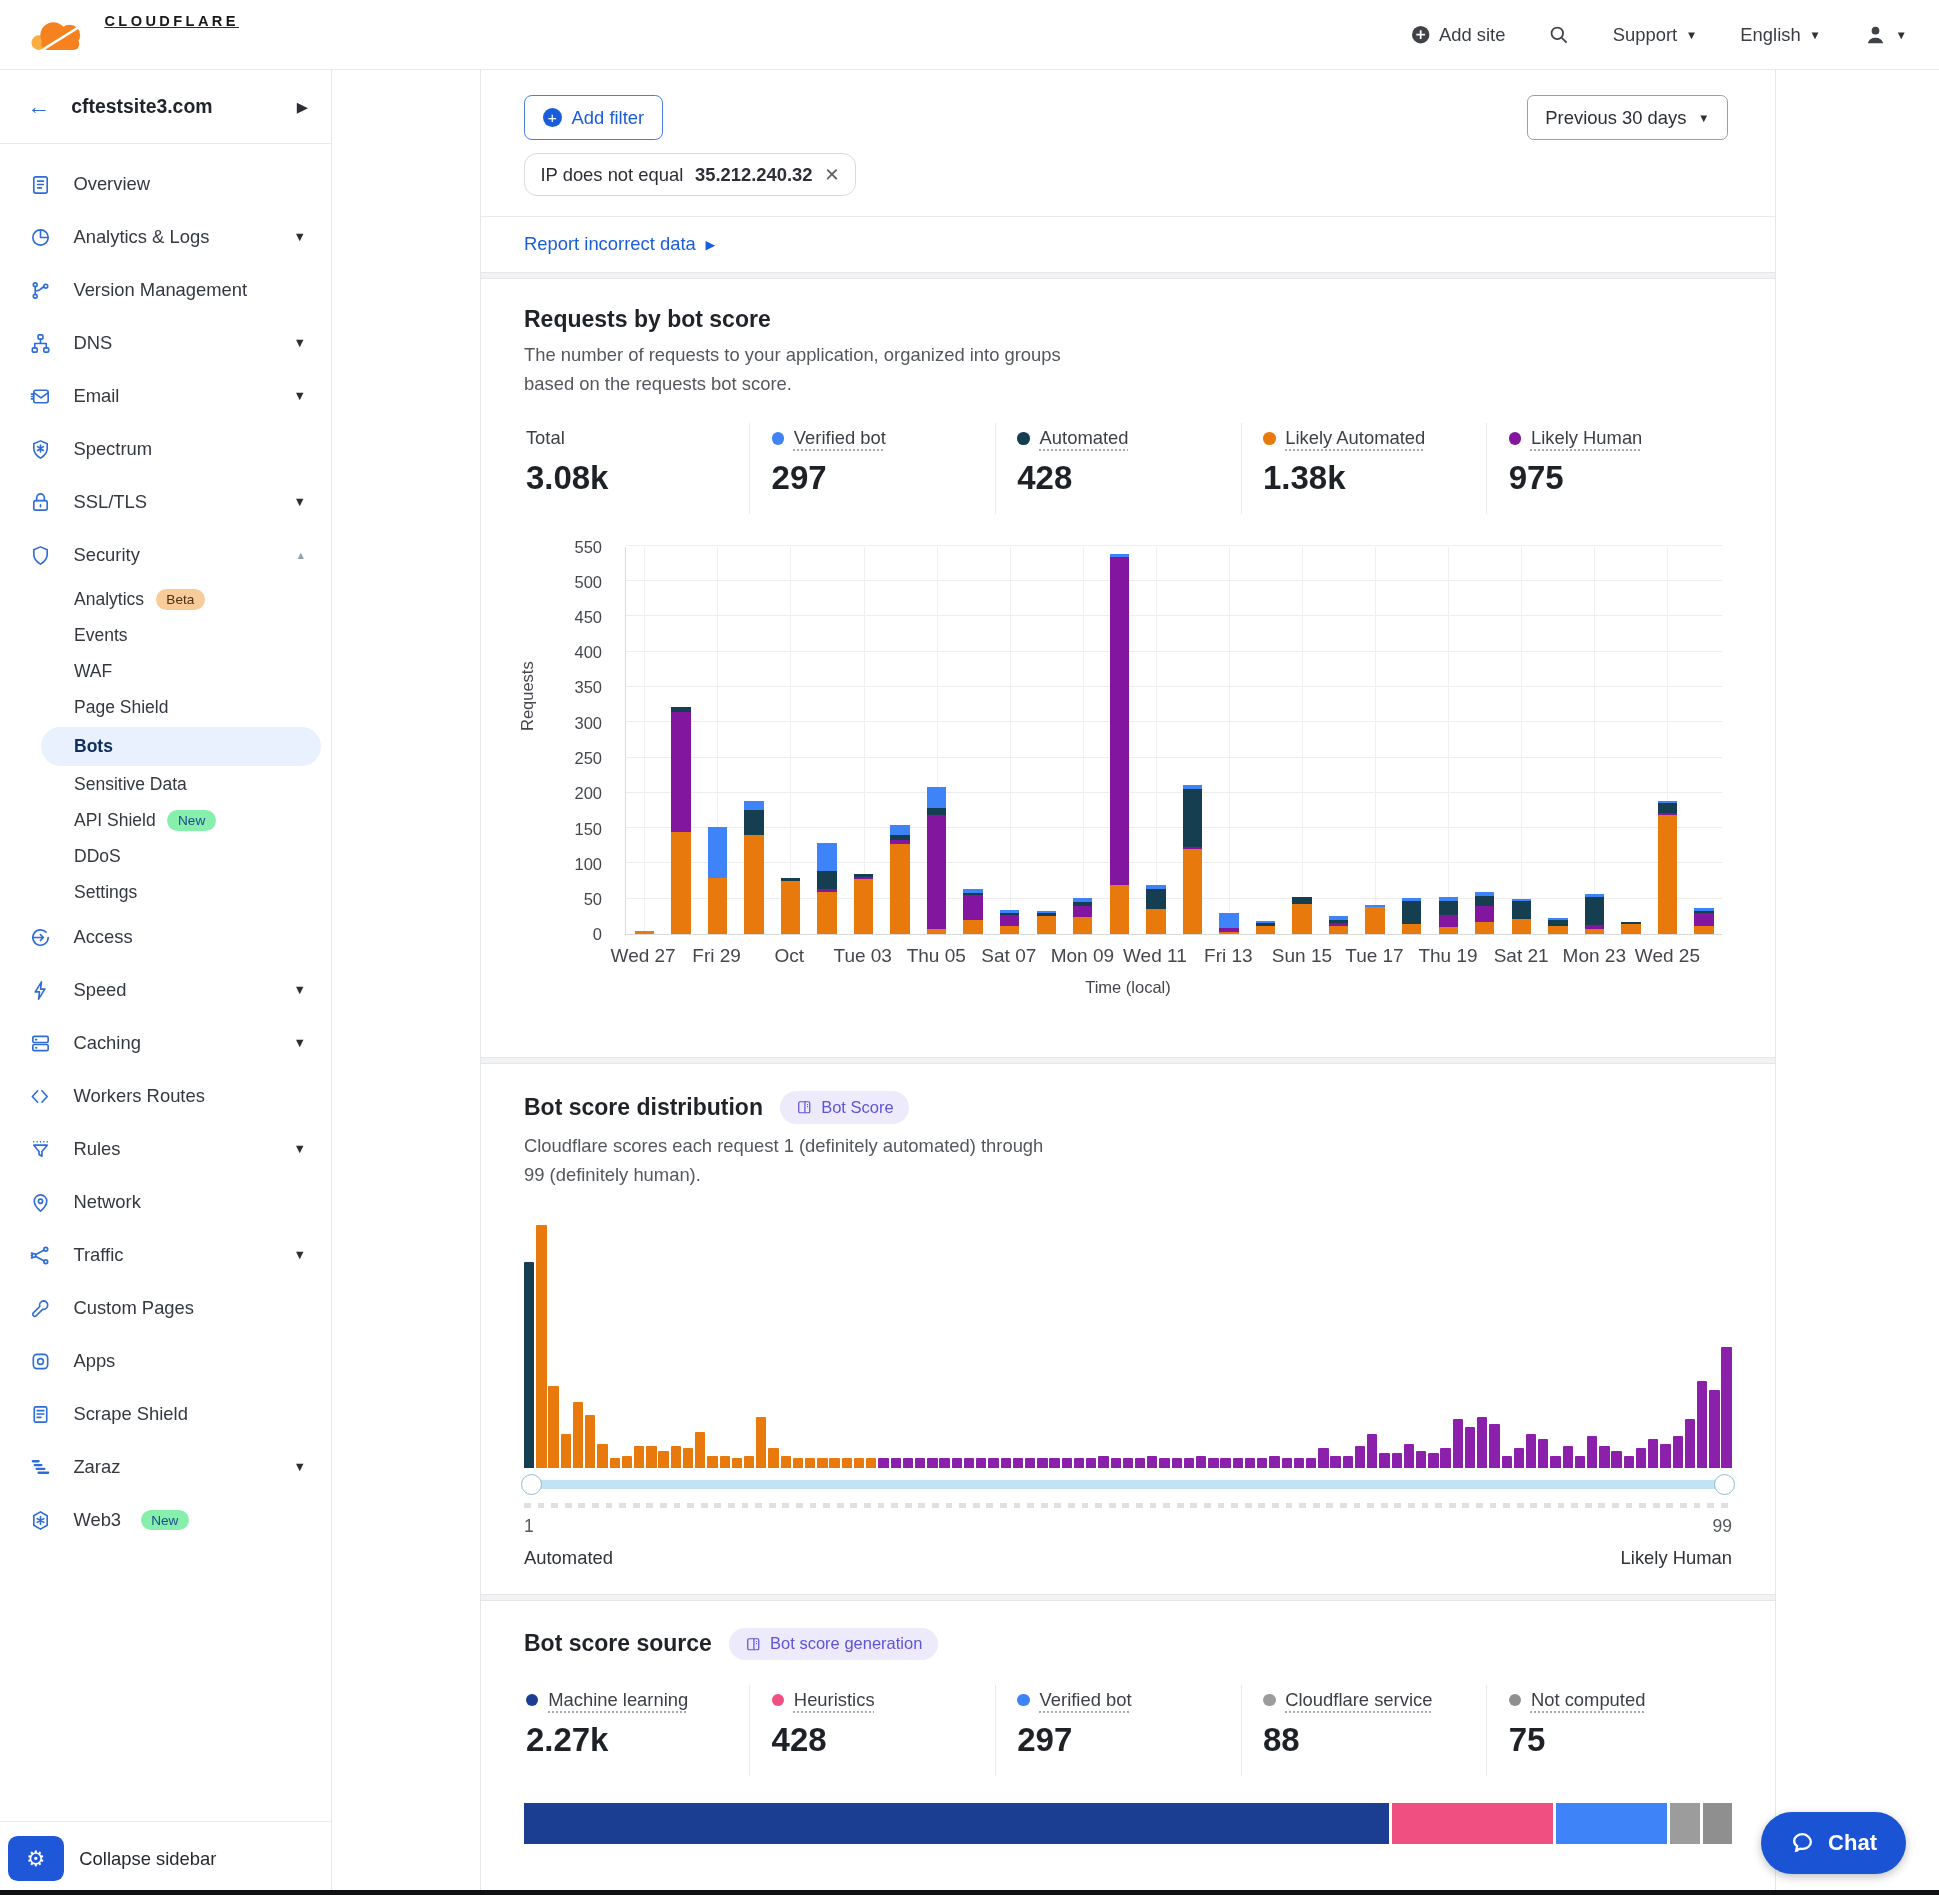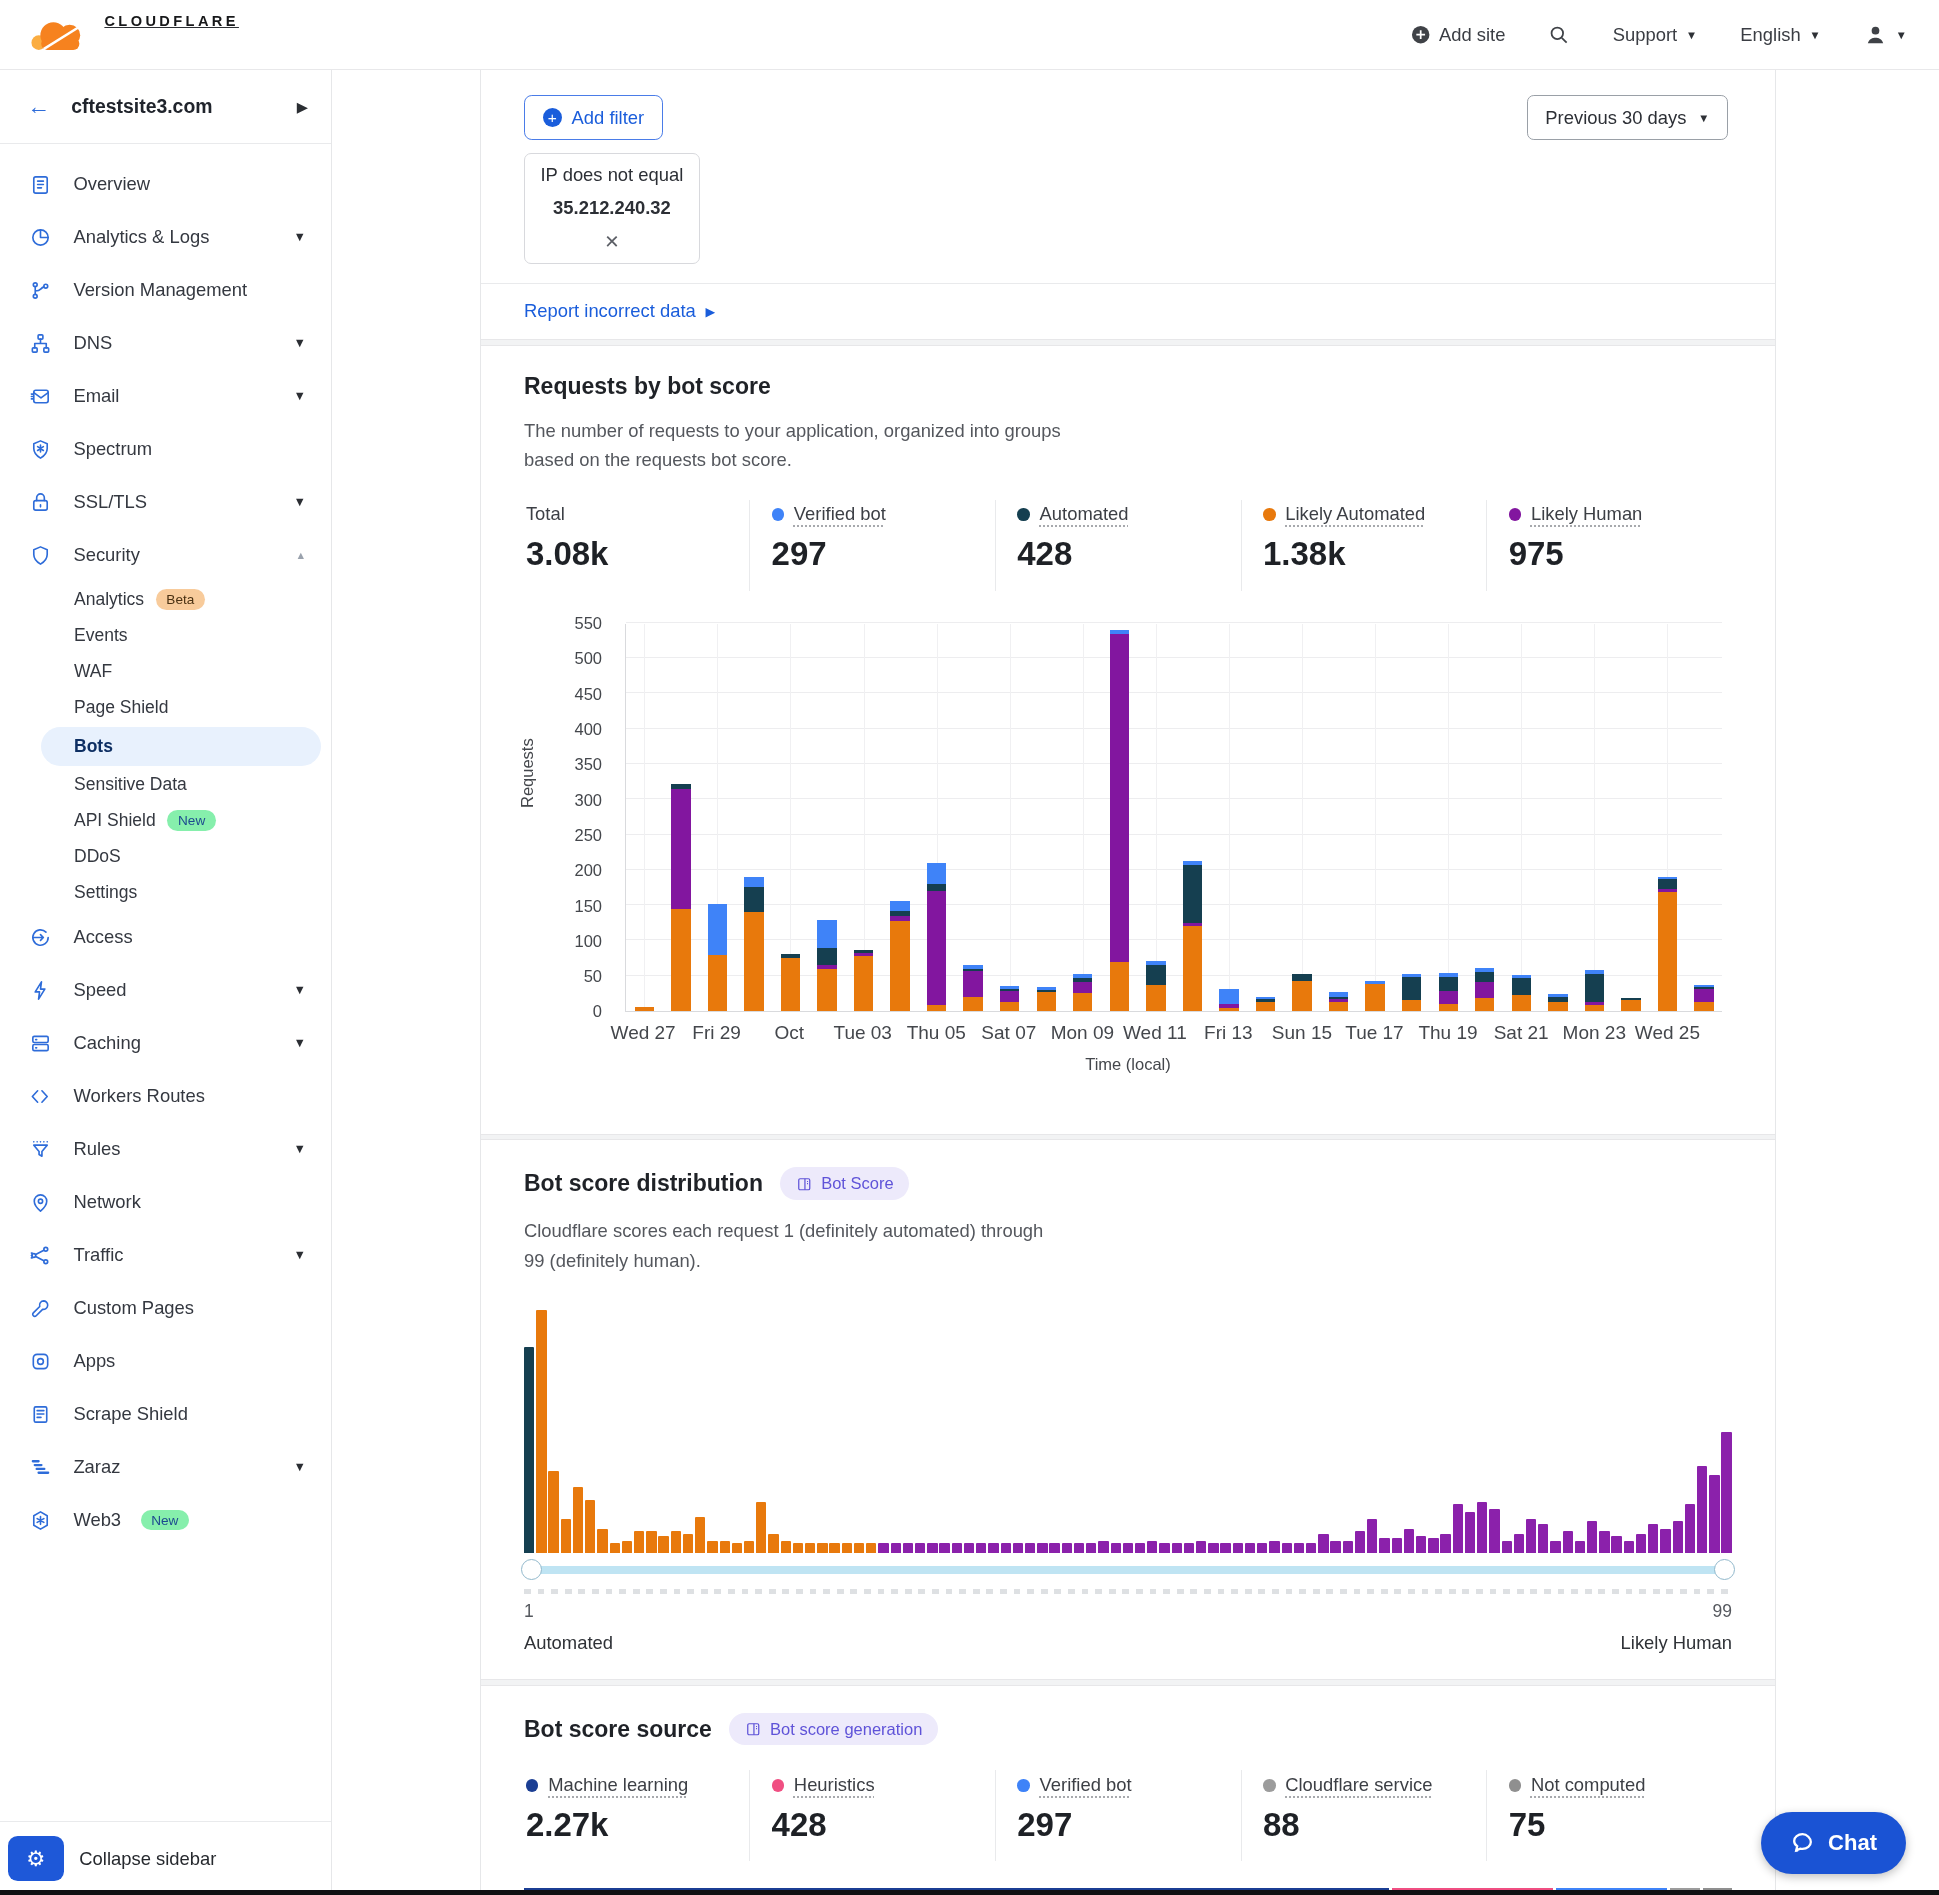--- a/index.html
+++ b/index.html
@@ -47,34 +47,34 @@
   .sep { height:6.8px; background:#f2f3f4; border-top:1px solid #e7e7e9; border-bottom:1px solid #e7e7e9; }
   .filters-block { padding:25px 43px 19.4px 43px; position:relative; }
   .add-filter-btn { display:inline-flex; align-items:center; gap:9.7px; border:1px solid #4a7ce8;
     background:#fff; color:#1a5ddb; font-size:18.4px; padding:10.7px 17.5px; border-radius:7.8px; cursor:pointer;
     font-family:inherit; }
   .plus-circle { width:19.4px; height:19.4px; border-radius:50%; background:#1a5ddb; color:#fff; display:inline-flex;
     align-items:center; justify-content:center; font-size:15.5px; line-height:1; }
   .range-btn { position:absolute; right:47px; top:25px; border:1px solid #9aa0a7; background:#fff;
     border-radius:6.8px; font-size:18.4px; color:#2c2f35; padding:10.7px 17.5px; display:flex; gap:11.6px;
     align-items:center; cursor:pointer; font-family:inherit; }
-  .chip { display:inline-flex; align-items:center; gap:11.6px; border:1px solid #d8d9dd; border-radius:7px;
-    padding:9.7px 15.5px; margin-top:12.6px; font-size:18.4px; color:#2c2f35;flex-direction:column; }
+  .chip { display:inline-flex; align-items:center; gap:11.6px; border:1px solid #d8d9dd; border-radius:13px;
+    padding:9.7px 15.5px; margin-top:12.6px; font-size:18.4px; color:#2c2f35; }
   .chip b { font-weight:bold; }
   .chip-x { color:#5c5f66; font-size:18.4px; cursor:pointer; }
   .report-row { border-top:1px solid #e9eaec; padding:16.5px 43px; }
   .report-link { color:#1a5ddb; font-size:18.4px; cursor:pointer; display:inline-flex; align-items:center; gap:9.7px; }
   .tri-right { font-size:12.6px; }
   .card { padding:27px 43px 25px 43px; background:#fff; }
   .card-title { font-size:23px; font-weight:bold; color:#1f2227; display:inline; }
   .title-row { display:flex; align-items:center; gap:17.5px; }
   .pill-badge { background:#edeafb; color:#5f53d8; font-size:16.5px; padding:6.8px 15.5px; border-radius:16.5px;
     display:inline-flex; align-items:center; gap:8.7px; cursor:pointer; }
   .pill-badge svg { width:16.5px; height:16.5px; stroke:#5f53d8; fill:none; stroke-width:1.8; }
-  .card-desc { margin-top:16px; font-size:18.4px; line-height:1.6; color:#54575d; max-width:568px; }
+  .card-desc { margin-top:7px; font-size:18.4px; line-height:1.6; color:#54575d; max-width:568px; }
   
   .stats-row { display:flex; margin-top:25px; }
   .stat { flex:1; padding:3.9px 0 17.5px 21.3px; }
   .stat:first-child { padding-left:1.9px; }
   .stat + .stat { border-left:1px solid #e9eaec; }
   .stat-label-row { display:flex; align-items:center; gap:9.7px; font-size:18.4px; color:#3c3f45; }
   .dot { width:12.6px; height:12.6px; border-radius:50%; flex:0 0 12.6px; }
   .dotted-u { text-decoration:underline dotted #a7a9ad 1.9px; text-underline-offset:4.9px; cursor:pointer; }
   .stat-value { font-size:33px; font-weight:600; color:#1e2126; margin-top:9.7px; }
   

